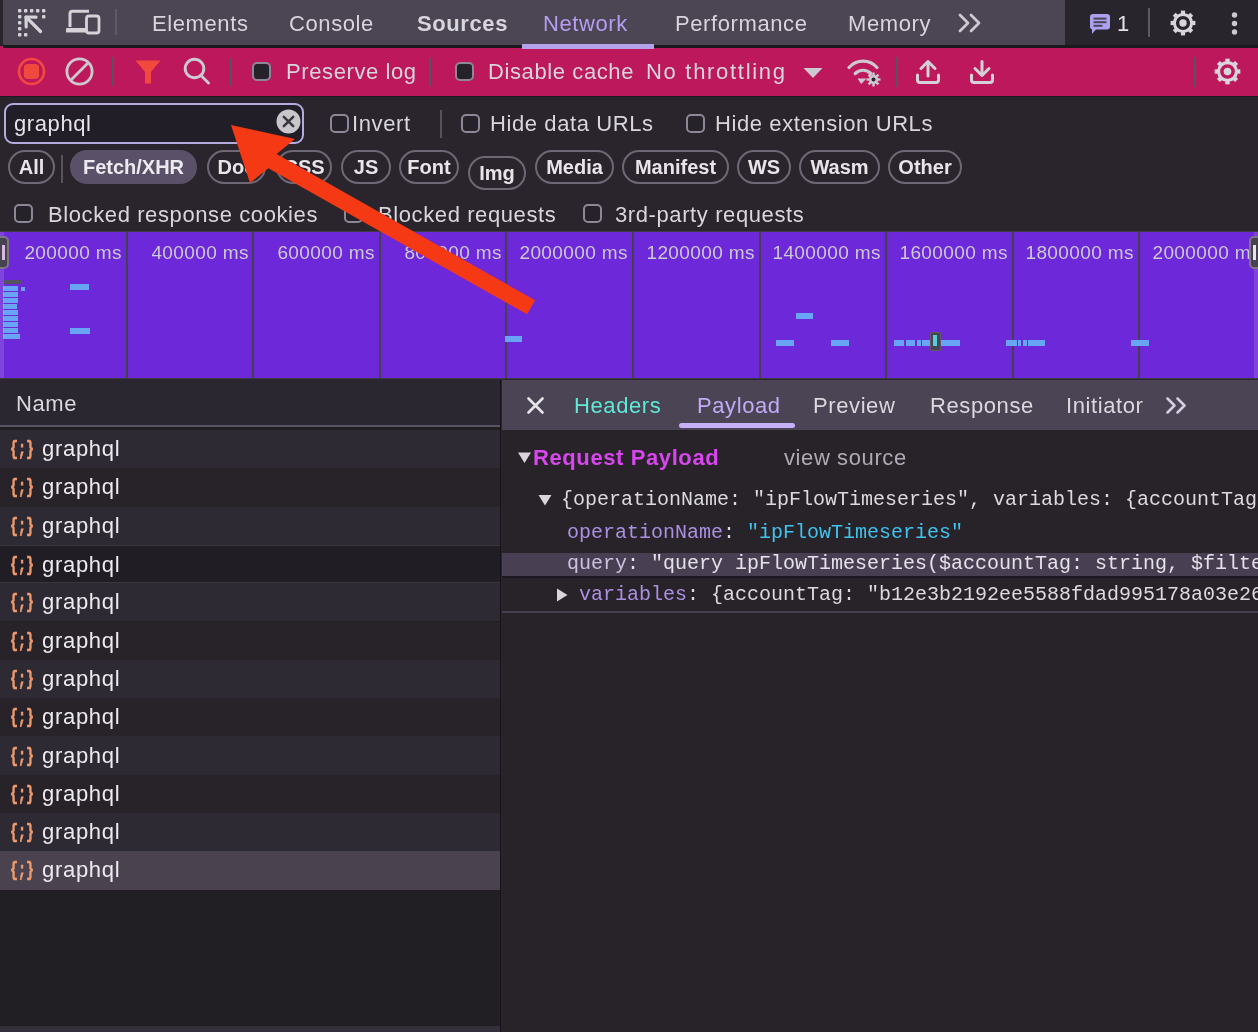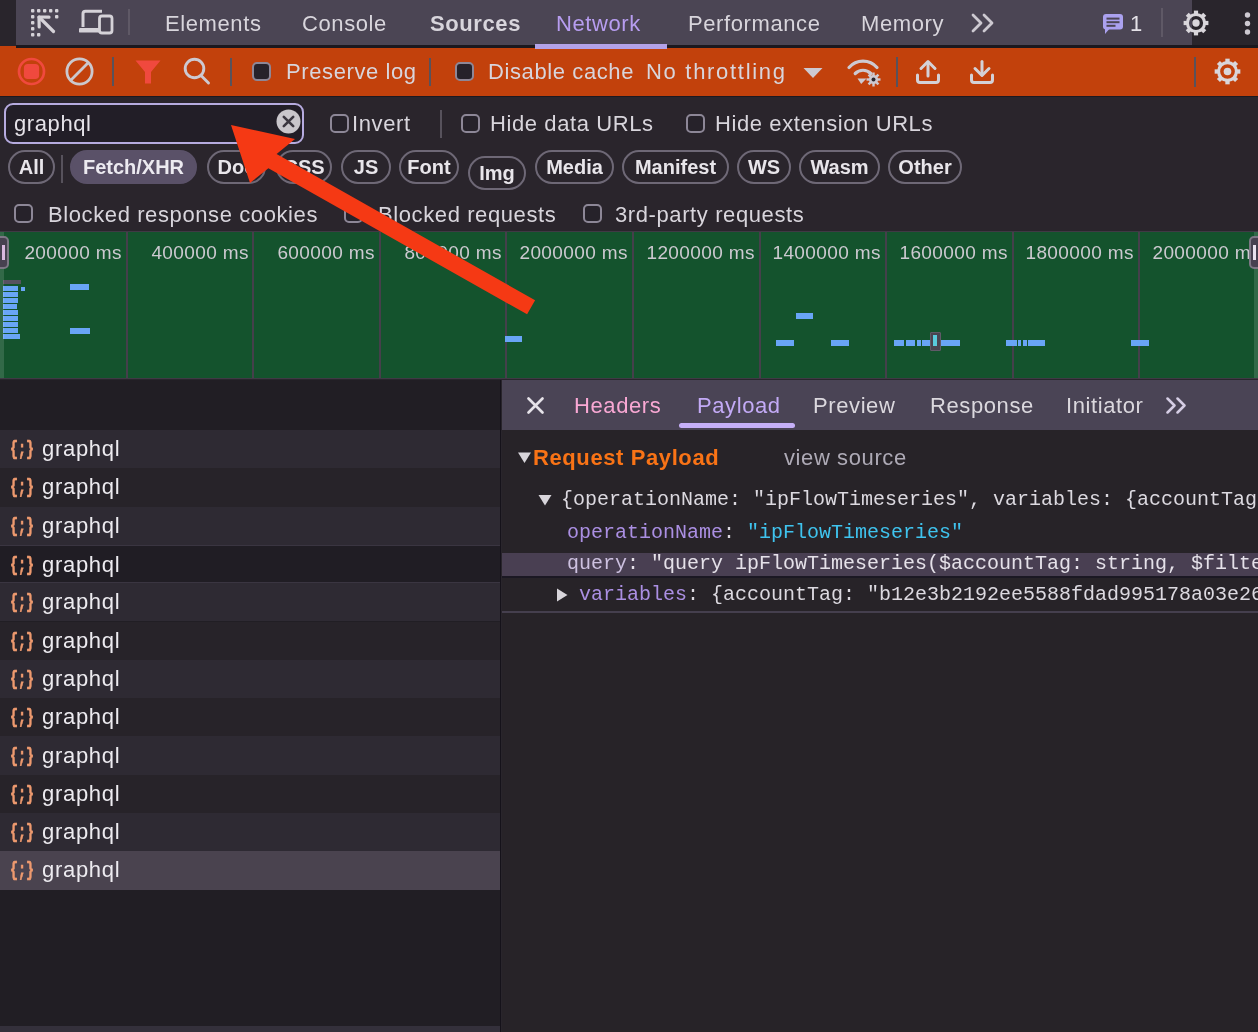--- a/index.html
+++ b/index.html
@@ -13,21 +13,21 @@
   .glab { position:absolute; font-size:19px; color:#ccc9d0; transform:translateY(-50%); top:252px; letter-spacing:0.4px; white-space:nowrap; }
   .bar { position:absolute; background:#69a5f6; }
   .mono { font-family:"Liberation Mono", monospace; font-size:20px; letter-spacing:0; }
   .k { color:#ab8fe3; }
   .c { color:#3fc3ee; }
   .w { color:#dcd9e0; }
 </style>
 </head>
 <body>
 
-<div class="abs" style="left:16px;top:0;width:1176px;height:46px;background:#4b4554;padding-left:23px;">
+<div class="abs" style="left:3px;top:0;width:1062px;height:46px;background:#4b4554;padding-left:23px;">
 
   <svg class="abs" style="left:14px;top:8px;" width="30" height="30" viewBox="0 0 30 30">
     <g fill="#d5d2d8">
       <rect x="1" y="1" width="3.4" height="3.4" rx="1"></rect>
         <rect x="7" y="1" width="3.4" height="3.4" rx="1"></rect>
         <rect x="13" y="1" width="3.4" height="3.4" rx="1"></rect>
         <rect x="19" y="1" width="3.4" height="3.4" rx="1"></rect>
         <rect x="25" y="1" width="3.4" height="3.4" rx="1"></rect>
       <rect x="1" y="7" width="3.4" height="3.4" rx="1"></rect>
         <rect x="1" y="13" width="3.4" height="3.4" rx="1"></rect>
@@ -91,21 +91,21 @@
 
   <svg class="abs" style="left:1226px;top:10px;" width="12" height="27" viewBox="0 0 12 27">
     <g fill="#cdc9d1">
       <circle cx="5.5" cy="5" r="2.7"></circle>
         <circle cx="5.5" cy="13.5" r="2.7"></circle>
         <circle cx="5.5" cy="22" r="2.7"></circle>
     </g>
   </svg>
 </div>
 
-<div class="abs" style="left:0;top:46px;width:1258px;height:51px;background:#c2410c;border-bottom:1px solid #1d1920;">
+<div class="abs" style="left:0;top:46px;width:1258px;height:51px;background:#be185d;border-bottom:1px solid #1d1920;">
 
   <svg class="abs" style="left:17px;top:11px;" width="29" height="29" viewBox="0 0 29 29">
     <circle cx="14.5" cy="14.5" r="12.5" fill="none" stroke="#f0493e" stroke-width="2.7"></circle>
     <rect x="6.9" y="6.9" width="15.2" height="15.2" rx="3.8" fill="#f0493e"></rect>
   </svg>
 
   <svg class="abs" style="left:65px;top:11px;" width="29" height="29" viewBox="0 0 29 29">
     <circle cx="14.5" cy="14.5" r="12.6" fill="none" stroke="#cbc8ce" stroke-width="2.8"></circle>
     <path d="M 5.8 23.2 L 23.2 5.8" stroke="#cbc8ce" stroke-width="2.8"></path>
   </svg>
@@ -213,21 +213,21 @@
   <div class="chip" style="left:799px;width:81px;">Wasm</div>
   <div class="chip" style="left:888px;width:74px;">Other</div>
   <div class="cb" style="left:14px;top:57px;"></div>
   <div class="txt" style="left:48px;top:68px;">Blocked response cookies</div>
   <div class="cb" style="left:344px;top:57px;"></div>
   <div class="txt" style="left:378px;top:68px;">Blocked requests</div>
   <div class="cb" style="left:583px;top:57px;"></div>
   <div class="txt" style="left:615px;top:68px;">3rd-party requests</div>
 </div>
 
-<div class="abs" style="left:0;top:231px;width:1258px;height:148px;background:#14532d;border-top:1px solid #3f3a45;border-bottom:1px solid #3f3a45;overflow:hidden;">
+<div class="abs" style="left:0;top:231px;width:1258px;height:148px;background:#6d28d9;border-top:1px solid #3f3a45;border-bottom:1px solid #3f3a45;overflow:hidden;">
 
   <div class="abs" style="left:126px;top:0;width:2px;height:148px;background:#45404b;"></div>
   <div class="abs" style="left:252px;top:0;width:2px;height:148px;background:#45404b;"></div>
   <div class="abs" style="left:379px;top:0;width:2px;height:148px;background:#45404b;"></div>
   <div class="abs" style="left:505px;top:0;width:2px;height:148px;background:#45404b;"></div>
   <div class="abs" style="left:632px;top:0;width:2px;height:148px;background:#45404b;"></div>
   <div class="abs" style="left:759px;top:0;width:2px;height:148px;background:#45404b;"></div>
   <div class="abs" style="left:885px;top:0;width:2px;height:148px;background:#45404b;"></div>
   <div class="abs" style="left:1012px;top:0;width:2px;height:148px;background:#45404b;"></div>
   <div class="abs" style="left:1138px;top:0;width:2px;height:148px;background:#45404b;"></div>
@@ -279,20 +279,23 @@
   <div class="abs" style="left:0;top:0;width:4px;height:148px;background:rgba(255,255,255,0.13);"></div>
   <div class="abs" style="left:1254px;top:0;width:4px;height:148px;background:rgba(255,255,255,0.13);"></div>
 
   <div class="abs" style="left:-6px;top:4px;width:15px;height:33px;border:2px solid #7d7785;border-radius:5px;background:#474150;"></div>
   <div class="abs" style="left:2px;top:13px;width:3px;height:15px;background:#d9b9df;"></div>
   <div class="abs" style="left:1249px;top:4px;width:15px;height:33px;border:2px solid #7d7785;border-radius:5px;background:#474150;"></div>
   <div class="abs" style="left:1253px;top:13px;width:3px;height:15px;background:#e7e1ed;"></div>
 </div>
 
 <div class="abs" style="left:0;top:380px;width:501px;height:652px;background:#211e24;border-right:1px solid #15121a;overflow:hidden;">
+  <div class="abs" style="left:0;top:0;width:501px;height:47px;background:#2b2730;border-bottom:2px solid #5a5464;">
+    <div class="txt" style="left:16px;top:24px;color:#dad7dd;">Name</div>
+  </div>
 
   <div>
   <div class="abs" style="left:0;top:50px;width:501px;height:38.3px;background:#2e2a33;">
         <svg class="abs" style="left:9px;top:7.15px;" width="26" height="24" viewBox="0 0 26 24">
           <text x="13" y="18" font-family="Liberation Mono, monospace" font-weight="bold" font-size="21" fill="#ee9a6f" stroke="#ee9a6f" stroke-width="0.7" text-anchor="middle" textLength="24" lengthAdjust="spacingAndGlyphs">{;}</text>
         </svg>
         <div class="txt" style="left:42px;top:19.15px;color:#edebf0;letter-spacing:0.7px;">graphql</div>
       </div>
   <div class="abs" style="left:0;top:88.3px;width:501px;height:38.3px;background:#272329;">
         <svg class="abs" style="left:9px;top:7.15px;" width="26" height="24" viewBox="0 0 26 24">
@@ -362,38 +365,38 @@
       </div>
   </div>
   <div class="abs" style="left:0;top:646px;width:501px;height:6px;background:#34303b;"></div>
 </div>
 
 <div class="abs" style="left:502px;top:380px;width:756px;height:652px;background:#272328;overflow:hidden;">
   <div class="abs" style="left:0;top:0;width:756px;height:50px;background:#4a4455;">
     <svg class="abs" style="left:24px;top:16px;" width="19" height="19" viewBox="0 0 19 19">
       <path d="M 2.5 2.5 L 16.5 16.5 M 16.5 2.5 L 2.5 16.5" stroke="#e6e3e9" stroke-width="2.7" stroke-linecap="round"></path>
     </svg>
-    <div class="txt" style="left:72px;top:26px;color:#f9a8d4;">Headers</div>
+    <div class="txt" style="left:72px;top:26px;color:#5eead4;">Headers</div>
     <div class="txt" style="left:195px;top:26px;color:#c3aaf6;">Payload</div>
     <div class="txt" style="left:311px;top:26px;color:#dbd8de;">Preview</div>
     <div class="txt" style="left:428px;top:26px;color:#dbd8de;">Response</div>
     <div class="txt" style="left:564px;top:26px;color:#dbd8de;">Initiator</div>
     <svg class="abs" style="left:663px;top:17px;" width="26" height="17" viewBox="0 0 26 17">
       <g stroke="#d5cde4" stroke-width="2.5" fill="none" stroke-linecap="round" stroke-linejoin="round">
         <path d="M 2.5 1.5 L 9.5 8.5 L 2.5 15.5"></path>
         <path d="M 12.5 1.5 L 19.5 8.5 L 12.5 15.5"></path>
       </g>
     </svg>
     <div class="abs" style="left:177px;top:43px;width:116px;height:5px;background:#c6b0f8;border-radius:2.5px;"></div>
   </div>
 
   <svg class="abs" style="left:15px;top:71px;" width="15" height="13" viewBox="0 0 15 13">
     <path d="M 1 1.5 L 14 1.5 L 7.5 12 Z" fill="#d8d5db"></path>
   </svg>
-  <div class="txt" style="left:31px;top:78px;color:#f97316;font-weight:bold;">Request Payload</div>
+  <div class="txt" style="left:31px;top:78px;color:#d946ef;font-weight:bold;">Request Payload</div>
   <div class="txt" style="left:282px;top:78px;color:#aeaab6;">view source</div>
 
   <svg class="abs" style="left:36px;top:114px;" width="14" height="12" viewBox="0 0 14 12">
     <path d="M 0.5 1 L 13.5 1 L 7 11.5 Z" fill="#d8d5db"></path>
   </svg>
   <div class="txt mono w" style="left:59px;top:120px;">{operationName: "ipFlowTimeseries", variables: {accountTag</div>
   <div class="txt mono" style="left:65px;top:152.5px;"><span class="k">operationName</span><span class="w">: </span><span class="c">"ipFlowTimeseries"</span></div>
   <div class="abs" style="left:0;top:172.5px;width:756px;height:25px;background:#493f52;border-bottom:2px solid #1b1823;"></div>
   <div class="txt mono" style="left:65px;top:184px;"><span style="color:#cdc1e0;">query</span><span style="color:#e5e1e9;">: "query ipFlowTimeseries($accountTag: string, $filte</span></div>
   <svg class="abs" style="left:54px;top:208px;" width="12" height="14" viewBox="0 0 12 14">

